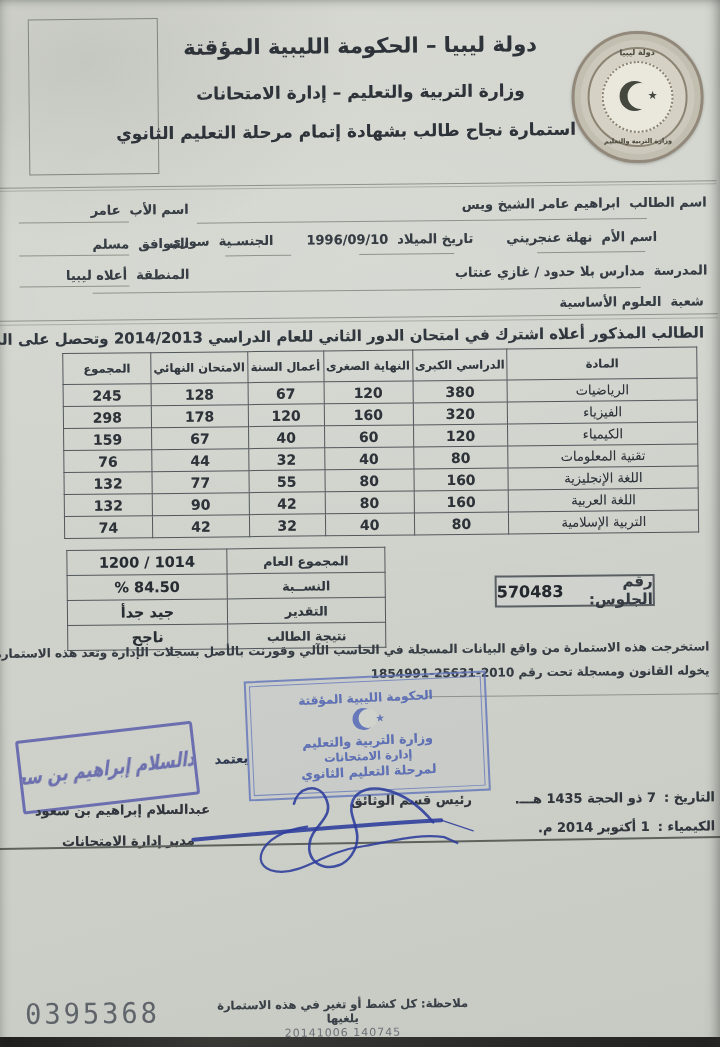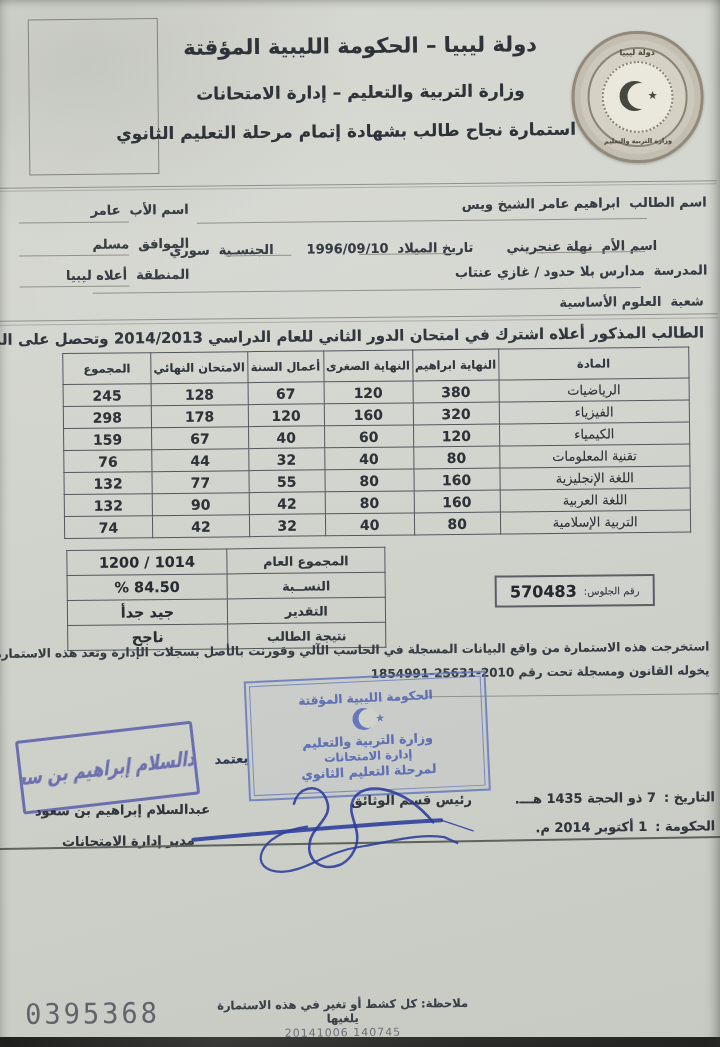--- a/index.html
+++ b/index.html
@@ -42,42 +42,42 @@
   .em-bottom{position:absolute;bottom:15px;left:0;width:100%;text-align:center;font-size:6.5px;font-weight:bold;color:#514f3e;}
 
   
   .rule{position:absolute;left:0;width:720px;height:1px;background:#8f928b;}
   .rule.light{background:#aaada5;}
   .uline{position:absolute;height:1px;background:#90938c;}
 
   
   .field{position:absolute;display:flex;direction:rtl;align-items:baseline;gap:9px;font-size:13px;font-weight:bold;color:#373d44;}
   .fvalue{font-weight:bold;}
-  .gap{margin-right:24px;margin-top:9px;}
+  .gap{margin-right:24px;}
   .ltr{direction:ltr;unicode-bidi:isolate;}
 
   .intro{font-size:15px;font-weight:bold;color:#31373e;}
 
   
   .gtable{position:absolute;left:64px;top:350px;border-collapse:collapse;table-layout:fixed;}
   .gtable th,.gtable td{border:1px solid #53585d;text-align:center;overflow:hidden;padding:0 2px;}
   .gtable th{height:30px;font-size:11.5px;font-weight:bold;color:#31373e;white-space:nowrap;}
   .gtable td{height:21px;font-size:13px;color:#2d3339;}
   .gtable td.num{font-size:14px;font-weight:bold;direction:ltr;}
 
   
   .stable{position:absolute;left:66px;top:547px;border-collapse:collapse;table-layout:fixed;}
   .stable td{border:1px solid #53585d;text-align:center;height:22px;overflow:hidden;}
   .slabel{font-size:12.5px;font-weight:bold;color:#31373e;}
   .svalue{font-size:14.5px;font-weight:bold;color:#272d33;direction:ltr;}
 
   
   .seat{position:absolute;left:494px;top:577px;width:156px;height:28px;border:2px solid #5a5f64;
     display:flex;direction:rtl;align-items:center;justify-content:center;gap:7px;background:rgba(255,255,255,.06);}
-  .seat-label{font-size:10px;font-weight:normal;color:#353b42;}
+  .seat-label{font-size:15px;font-weight:bold;color:#353b42;}
   .seat-value{font-size:16px;font-weight:bold;color:#24292f;direction:ltr;}
 
   .legal{font-size:12px;font-weight:bold;color:#363c43;letter-spacing:-.2px;}
 
   
   .stamp{position:absolute;left:244px;top:676px;width:238px;height:116px;transform:rotate(-2deg);
     border:2px solid rgba(98,116,186,.85);opacity:.95;background:rgba(120,140,200,.05);}
   .stamp-in{position:absolute;inset:3px;border:1px solid rgba(98,116,186,.8);
     display:flex;flex-direction:column;align-items:center;justify-content:center;gap:1px;color:#5a6cb8;}
   .s-arc{font-size:12px;font-weight:bold;transform:translateY(-2px);}
@@ -193,21 +193,21 @@
         <col style="width:190px">
           <col style="width:82px">
           <col style="width:82px">
         <col style="width:76px">
           <col style="width:76px">
           <col style="width:88px">
       </colgroup>
       <tbody>
           <tr>
         <th>المادة</th>
-        <th>النهاية ابراهيم</th>
+        <th>الدراسي الكبرى</th>
         <th>النهاية الصغرى</th>
         <th>أعمال السنة</th>
         <th>الامتحان النهائي</th>
         <th>المجموع</th>
       </tr>
       <tr>
         <td>الرياضيات</td>
         <td class="num">380</td>
         <td class="num">120</td>
         <td class="num">67</td>
@@ -330,21 +330,21 @@
       <span class="dstamp-text">عبدالسلام إبراهيم بن سعود</span>
     </div>
     <div class="t dir-name" style="top:800px;left:42px;width:165px;text-align:center">عبدالسلام إبراهيم بن سعود</div>
     <div class="t dir-title" style="top:831px;left:55px;width:140px;text-align:center">مدير إدارة الامتحانات</div>
 
     <div class="date-row" style="top:793px;right:8px">
       <span>التاريخ :</span>
       <span>7 ذو الحجة 1435 هـــ.</span>
     </div>
     <div class="date-row" style="top:822px;right:8px">
-      <span>الحكومة :</span>
+      <span>الكيمياء :</span>
       <span>1 أكتوبر 2014 م.</span>
     </div>
 
     <div class="long-line"></div>
 
     <div class="serial">0395368</div>
     <div class="footer-note">
       <div class="fnote">ملاحظة: كل كشط أو تغير في هذه الاستمارة يلغيها</div>
       <div class="fts">20141006 140745</div>
     </div>

